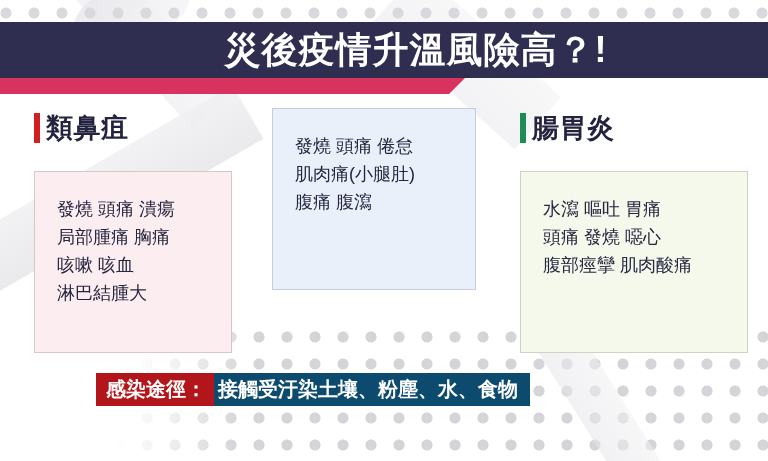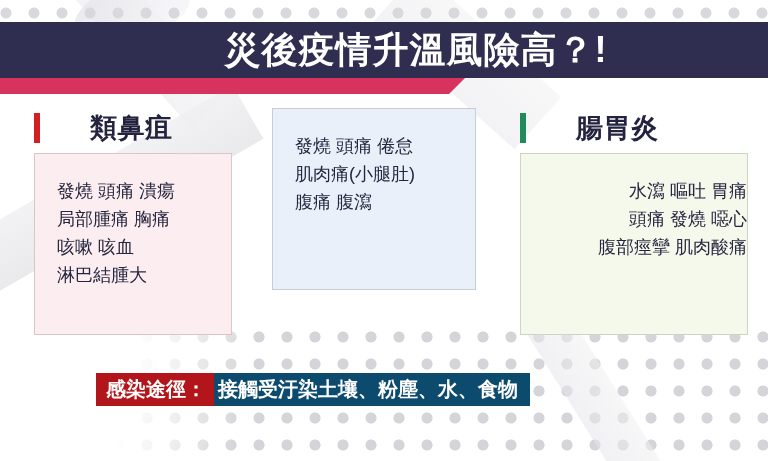--- a/index.html
+++ b/index.html
@@ -121,28 +121,27 @@
     width: 768px; height: 230px;
     z-index: 3;
   }
   .col {
     position: absolute;
     top: 0;
     width: 200px;
   }
   .col-0 { left: 34px; }
   .col-1 { left: 272px; width: 226px; }
-  .col-2 { left: 520px; width: 228px; text-align: right; }
+  .col-2 { left: 520px; width: 228px; }
 
   .col-head {
     display: flex;
     align-items: center;
     height: 40px;
-    margin-bottom: 5px;
-    gap: 44px;
+    margin-bottom: 23px;
   }
   .col-accent {
     width: 6px;
     height: 30px;
     margin-right: 6px;
     flex: 0 0 auto;
   }
   .col-title {
     font-size: 27px;
     font-weight: bold;

